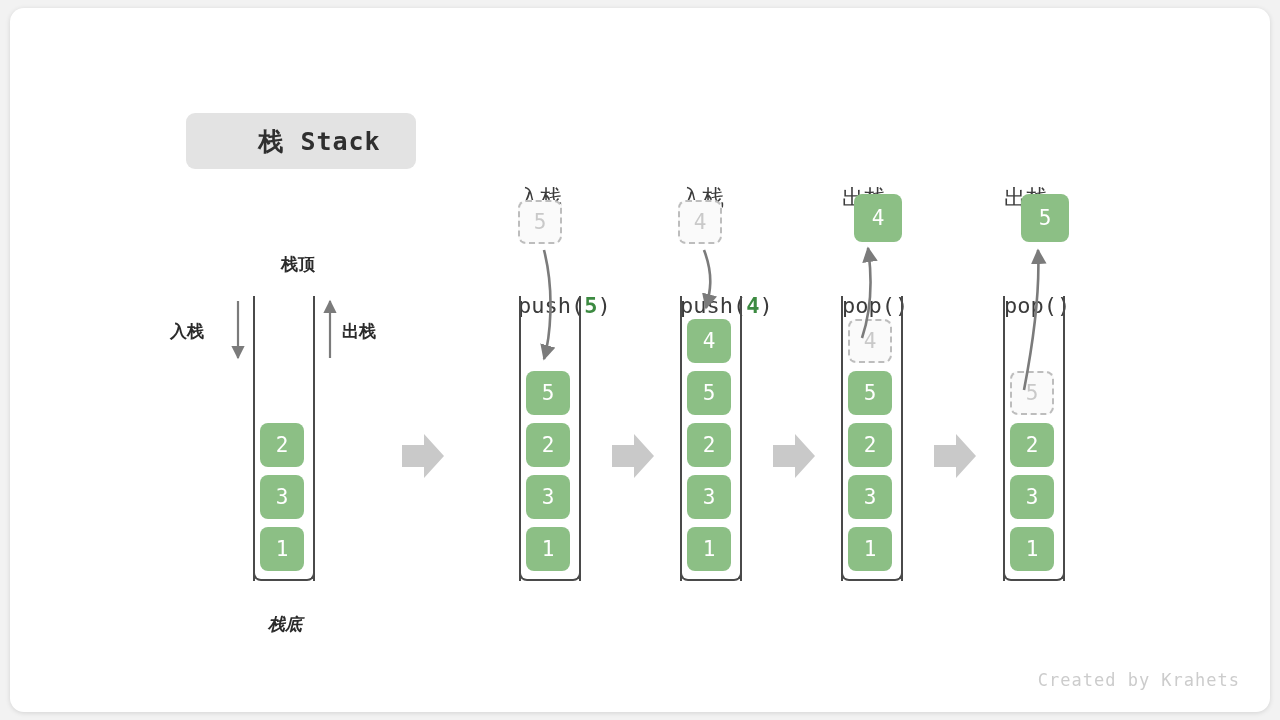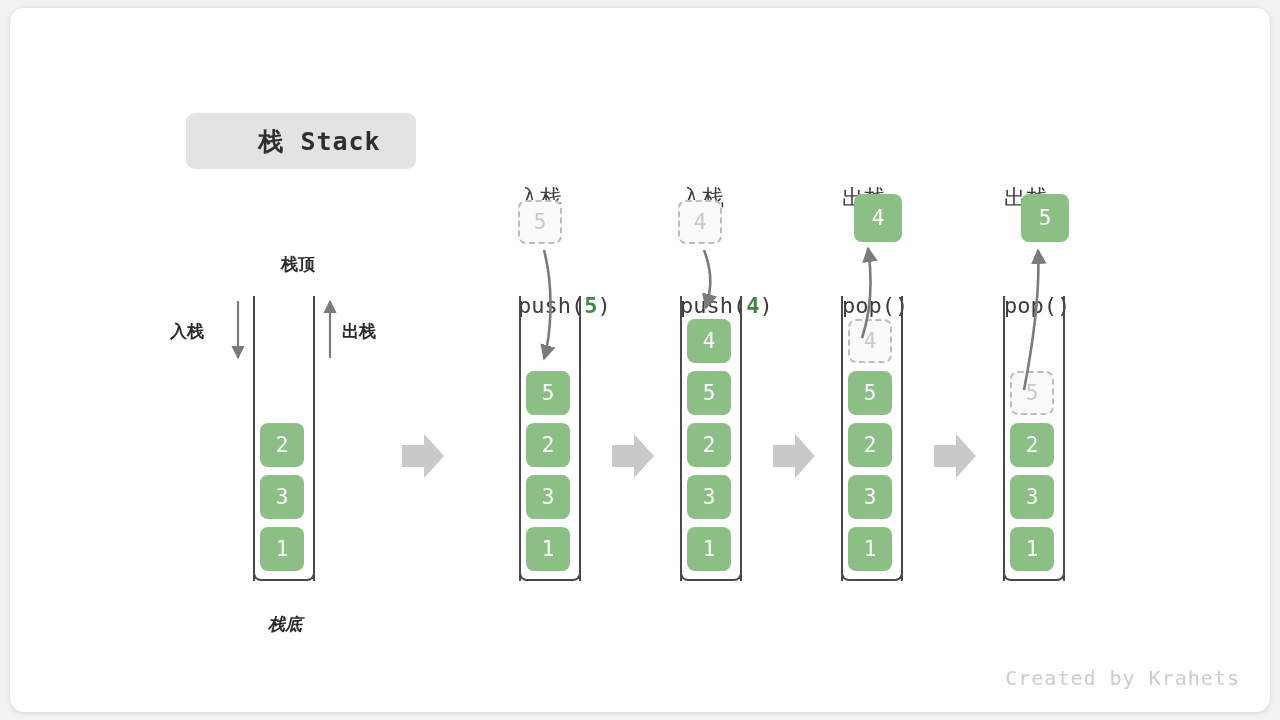--- a/index.html
+++ b/index.html
@@ -80,21 +80,21 @@
   .slabel{
     position:absolute;
     font-size:17px;font-weight:bold;color:#2b2b2b;
     white-space:pre;
   }
 
   
   .footer{
     position:absolute;right:30px;bottom:22px;
     font-family:"DejaVu Sans Mono","Liberation Mono",monospace;
-    font-size:20px;color:#cccccc;letter-spacing:1px;
+    font-size:17px;color:#cccccc;letter-spacing:1px;
     white-space:pre;
   }
 
   svg.overlay{position:absolute;left:0;top:0;width:1260px;height:704px;pointer-events:none;}
 </style>
 </head>
 <body>
 
 <div id="card">
 <div id="stage">

